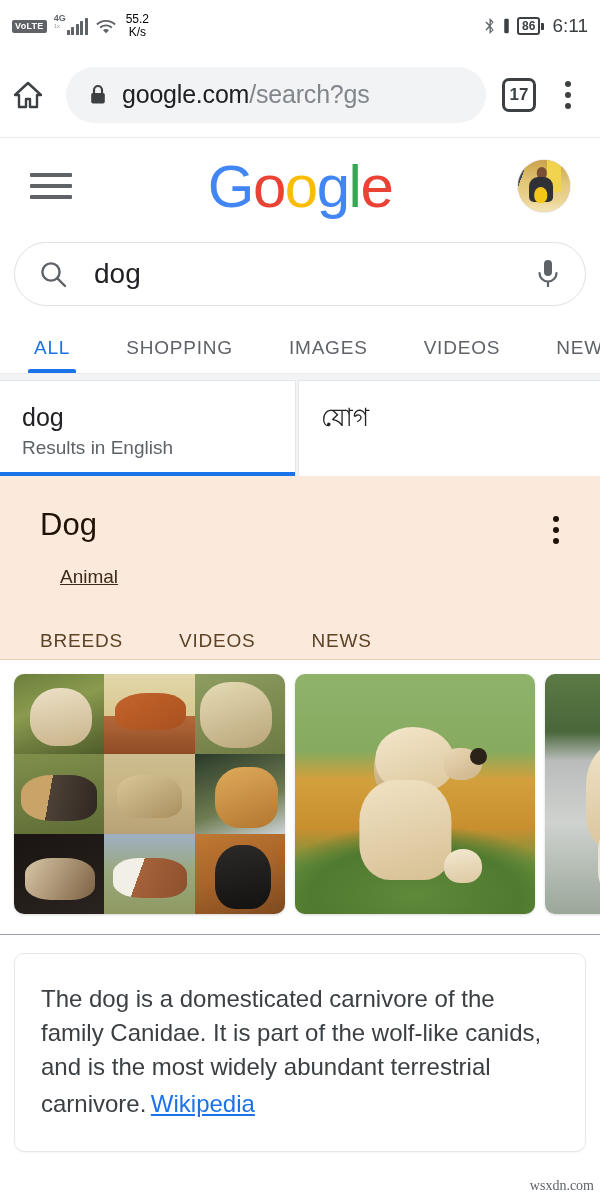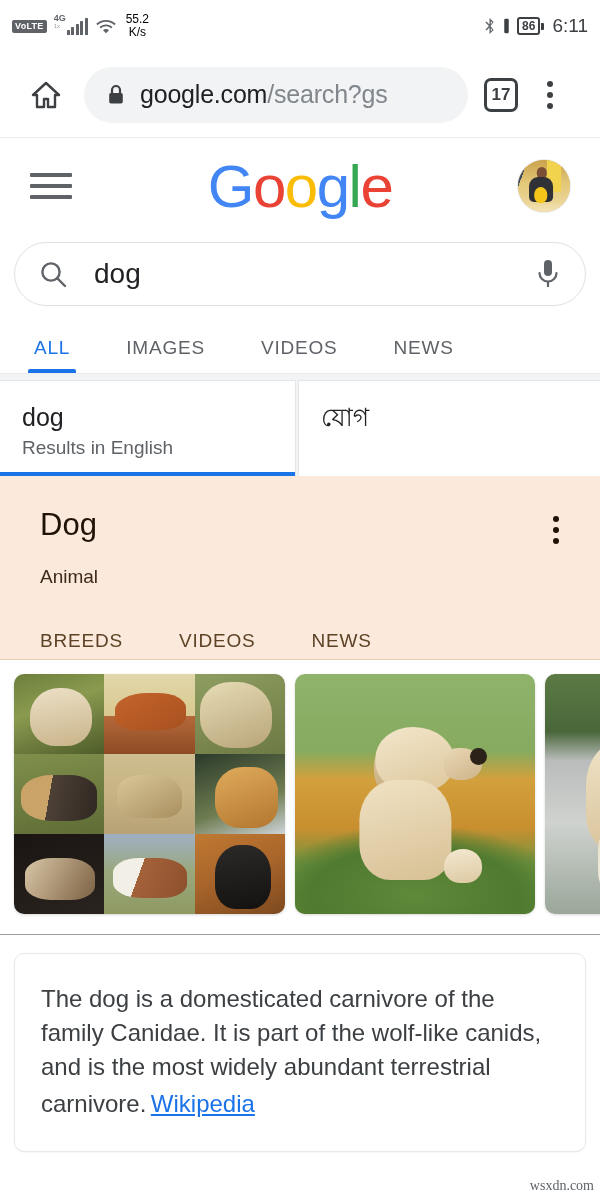--- a/index.html
+++ b/index.html
@@ -122,21 +122,21 @@
     font-size: 19px;
     color: #3c4043;
     margin-left: 2px;
   }
 
   
   .toolbar {
     height: 86px;
     display: flex;
     align-items: center;
-    padding: 0 30px;
+    padding: 0 12px;
     box-sizing: border-box;
     background: #ffffff;
     border-bottom: 1px solid #e8eaed;
     justify-content: space-between;
   }
   .home-icon { width: 32px; height: 32px; flex: none; }
   .omnibox {
     flex: 1;
     height: 56px;
     margin: 0 16px 0 22px;
@@ -371,21 +371,22 @@
   .kp-title {
     font-size: 31px;
     color: #1f1206;
     font-weight: 400;
     line-height: 1.1;
   }
   .kp-sub {
     font-size: 19px;
     color: #3f2a18;
     margin-top: 22px;
-    padding-left: 40px;
+    padding-left: 60px;
+    text-decoration: underline;
   }
   .kp-kebab {
     display: flex;
     flex-direction: column;
     gap: 5px;
     align-items: center;
     padding-top: 8px;
     width: 32px;
   }
   .kp-kebab span {
@@ -678,20 +679,21 @@
         <rect x="11" y="3" width="8" height="16" rx="4" fill="#5f6368"></rect>
         <path d="M6.5 16a8.5 8.5 0 0 0 17 0" fill="none" stroke="#5f6368" stroke-width="2.2" stroke-linecap="round"></path>
         <line x1="15" y1="24.5" x2="15" y2="30" stroke="#5f6368" stroke-width="2.2"></line>
       </svg>
     </span>
   </div>
 </div>
 
 <div class="res-tabs">
   <span class="res-tab active">ALL</span>
+  <span class="res-tab">SHOPPING</span>
   <span class="res-tab">IMAGES</span>
   <span class="res-tab">VIDEOS</span>
   <span class="res-tab">NEWS</span>
 </div>
 
 <div class="lang-row">
   <div class="lang-card primary">
     <div class="lang-title">dog</div>
     <div class="lang-sub">Results in English</div>
   </div>

